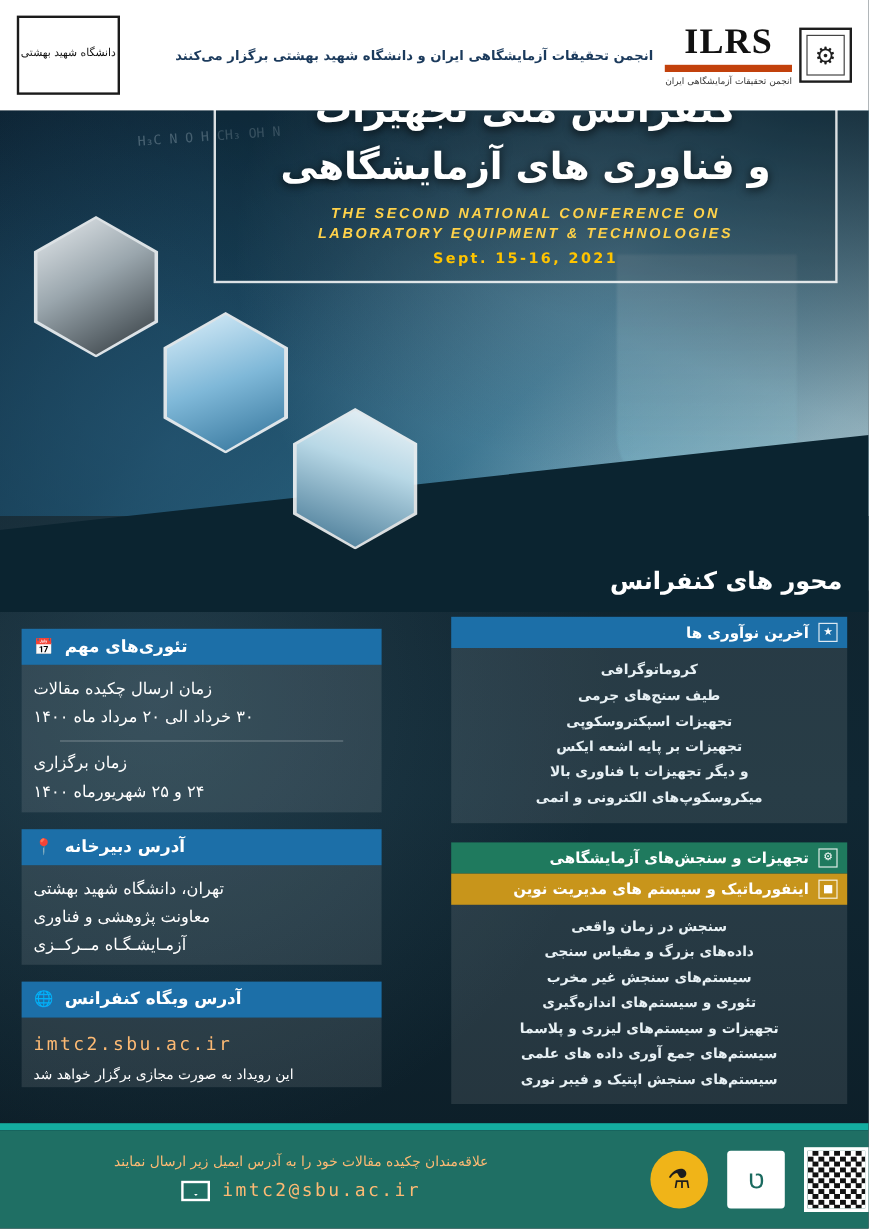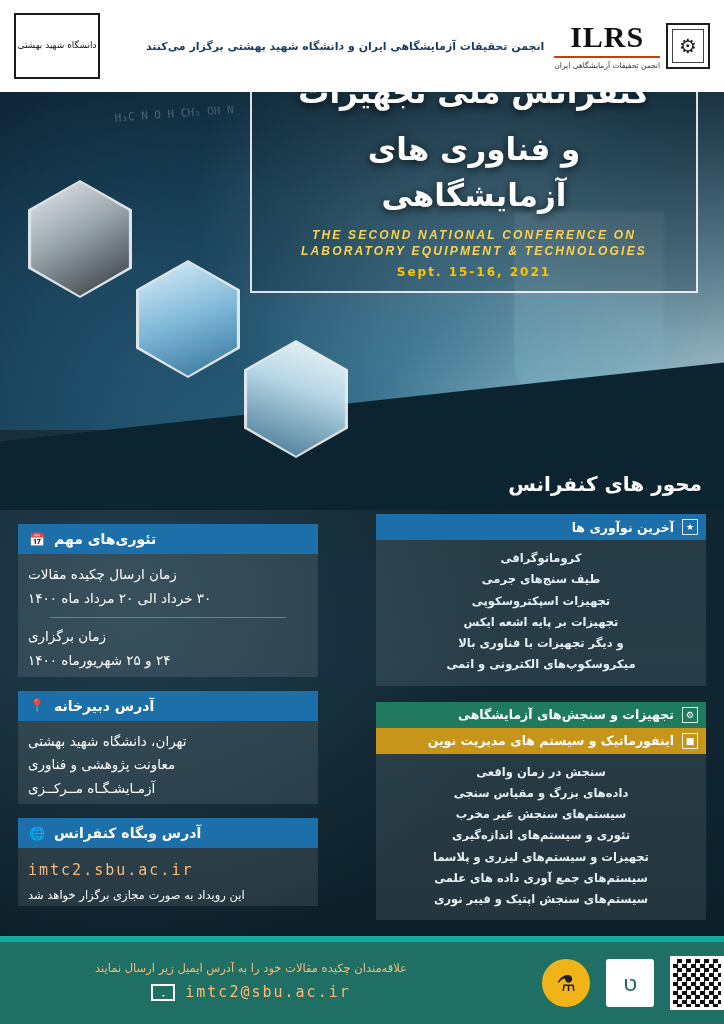--- a/index.html
+++ b/index.html
@@ -34,21 +34,21 @@
     content: ""; position: absolute; inset: 4px; border: 1px solid #444;
   }
   .ilrs-text { text-align: center; }
   .ilrs-text .big {
     font-family: "Liberation Serif", serif;
     font-size: 30px; font-weight: bold; letter-spacing: 1px; color: #111;
     line-height: 1;
   }
   .ilrs-text .sub {
     font-size: 7.5px; color: #333; margin-top: 4px;
-    border-top: 2px solid #c2410c; padding-top: 3px;
+    border-top: 6px solid #c2410c; padding-top: 3px;
   }
   .topbar-center {
     flex: 1; text-align: right; font-size: 11px; color: #1b3a5c;
     font-weight: bold; padding: 0 10px; letter-spacing: 0;
   }
   .sbu-logo {
     width: 86px; height: 66px; border: 2px solid #1b1b1b;
     display: flex; align-items: center; justify-content: center;
     font-size: 9px; color: #111; text-align: center; line-height: 1.5;
     background: #fff;
@@ -76,42 +76,41 @@
   }
   .glass {
     position: absolute; right: 60px; top: 120px; width: 150px; height: 200px;
     background: linear-gradient(180deg, rgba(255,255,255,0.16), rgba(120,200,220,0.25));
     border-radius: 0 0 50px 50px;
     filter: blur(1px);
   }
 
   
   .title-block {
-    position: absolute; right: 26px; top: 18px; width: 448px;
+    position: absolute; right: 26px; top: 18px; width: 520px;
     text-align: center; z-index: 12;
   }
   .t-second {
     display: inline-block;
     font-size: 30px; color: #ffffff; font-weight: bold;
     letter-spacing: 6px; margin-bottom: 6px;
     text-shadow: 0 2px 8px rgba(0,0,0,.7);
   }
   .t-main-box {
     border: 2px solid rgba(255,255,255,.85);
     padding: 8px 18px 12px;
     background: rgba(8,28,40,0.18);
   }
   .t-line1 {
     font-size: 31px; color: #ffffff; font-weight: bold; line-height: 1.5;
     text-shadow: 0 2px 8px rgba(0,0,0,.75);
   }
   .t-line2 {
     font-size: 31px; color: #ffffff; font-weight: bold; line-height: 1.5;
     text-shadow: 0 2px 8px rgba(0,0,0,.75);
-    margin-top: 10px;
   }
   .t-en1, .t-en2 {
     direction: ltr;
     font-size: 12px; color: #ffd24a; font-weight: bold;
     letter-spacing: 2.2px; margin-top: 9px;
     font-family: "Liberation Sans", sans-serif;
     font-style: italic;
   }
   .t-en2 { margin-top: 2px; }
   .t-date {

